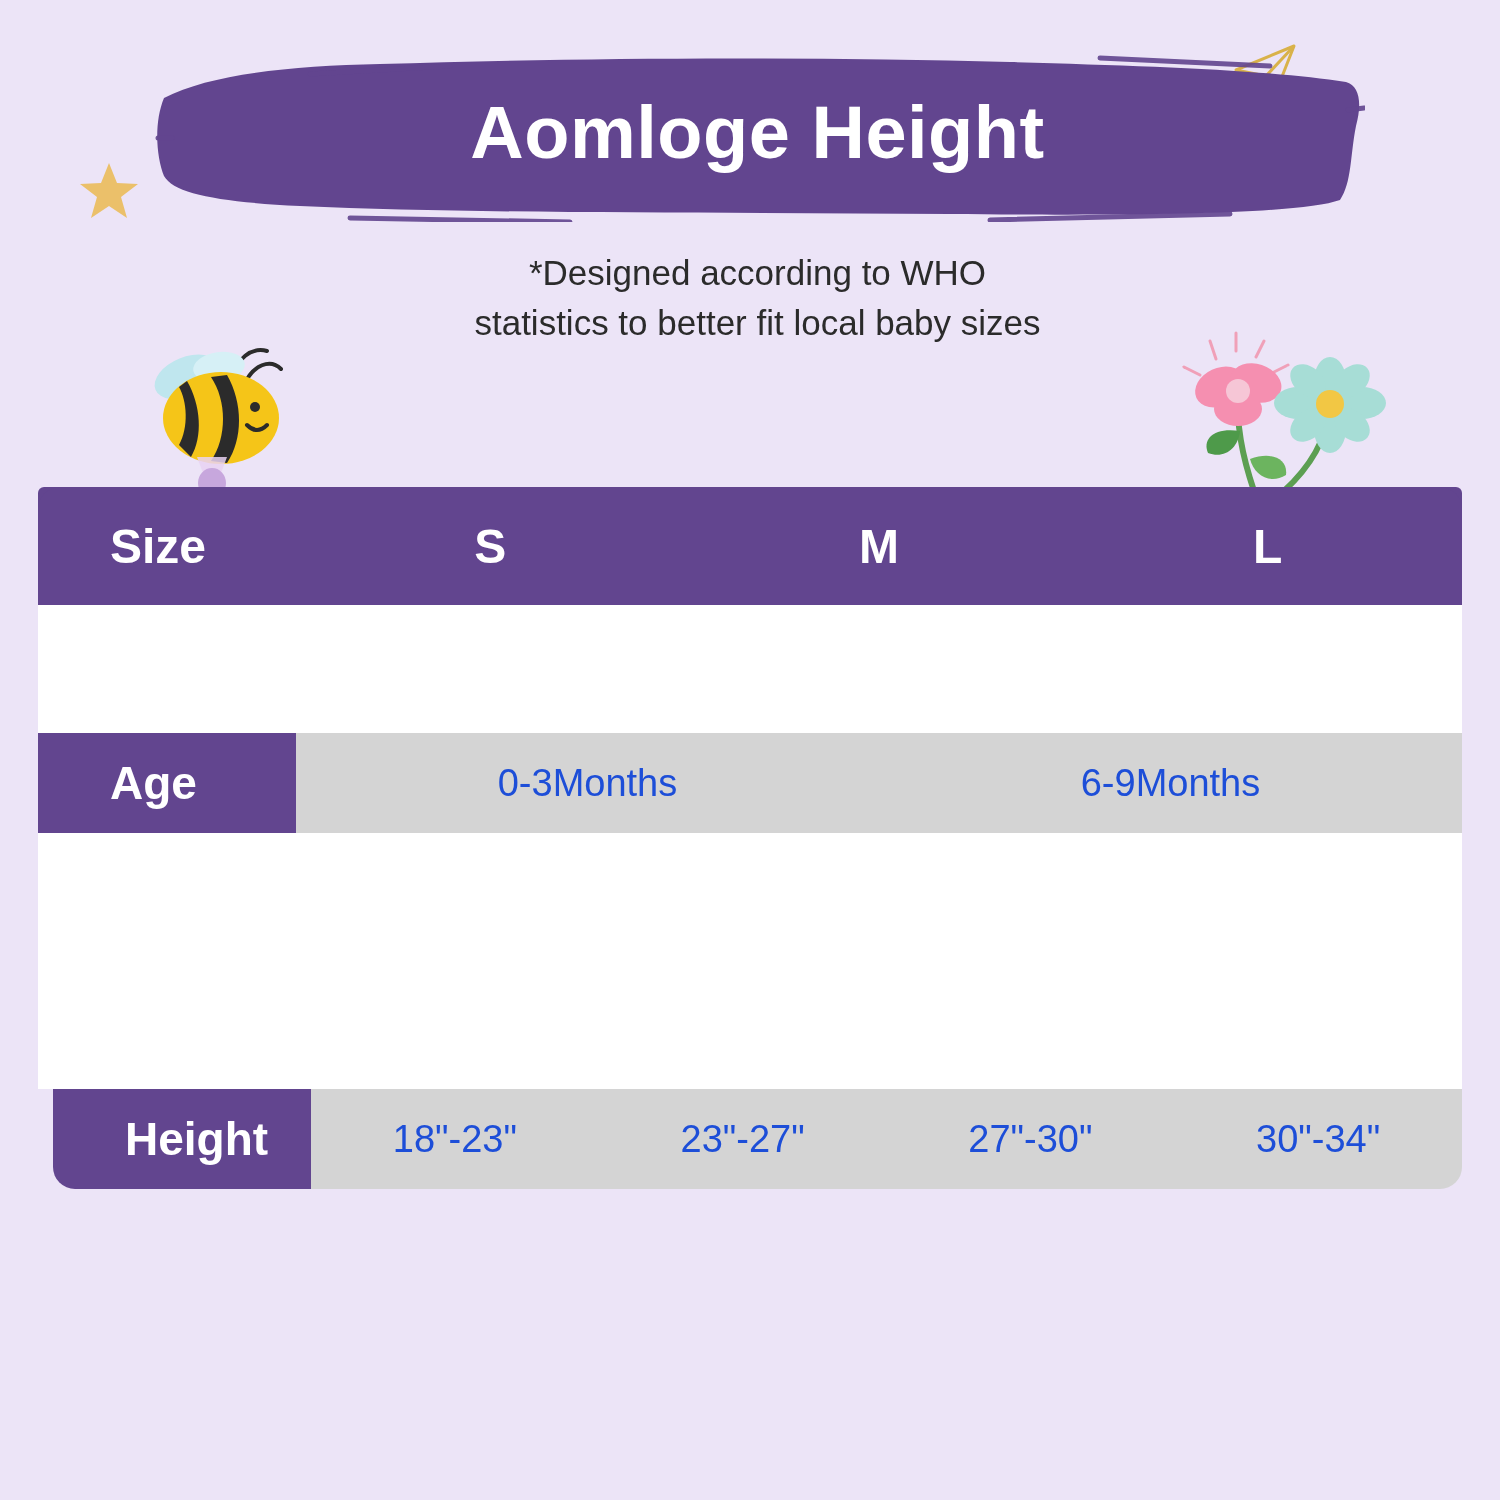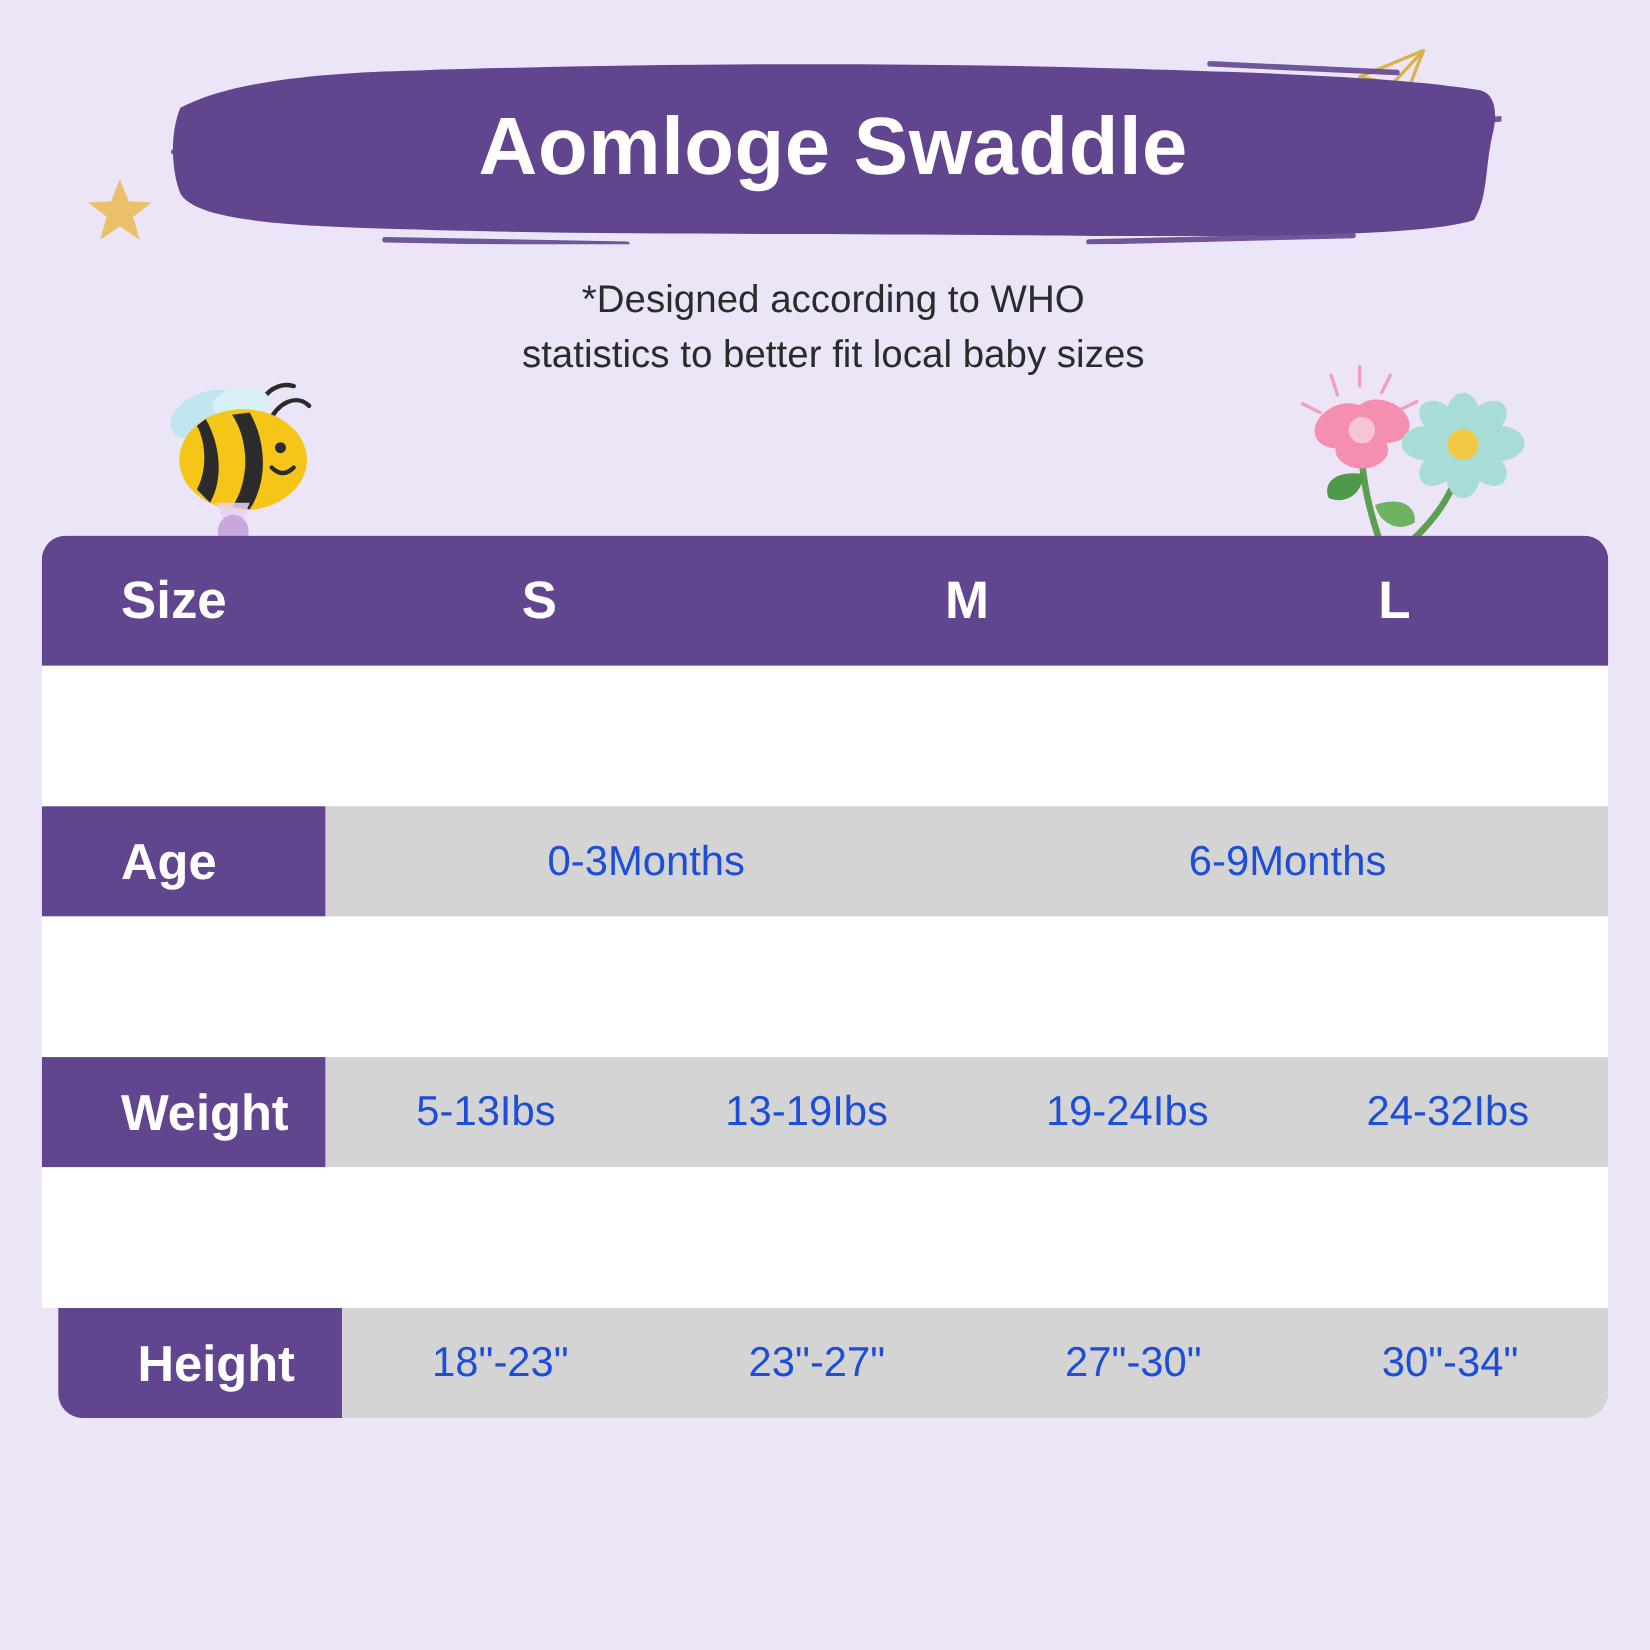--- a/index.html
+++ b/index.html
@@ -71,21 +71,21 @@
   .deco-bee { left: 135px; top: 325px; }
   .deco-flowers { left: 1180px; top: 325px; }
   .deco-plane { left: 1232px; top: 40px; }
 
   
   .table {
     position: absolute;
     left: 38px;
     top: 487px;
     width: 1424px;
-    border-radius: 22px;
+    border-radius: 6px;
     overflow: hidden;
   }
   .row {
     display: flex;
     width: 100%;
   }
   .row.header {
     background: #62458f;
     height: 118px;
   }
@@ -222,21 +222,21 @@
              C70,150 24,142 14,124 C6,104 4,70 14,46 Z" fill="#62458f"></path>
     <g stroke="#62458f" stroke-width="5" stroke-linecap="round" opacity="0.9">
       <path d="M160,22 L300,14"></path>
       <path d="M950,6 L1120,14"></path>
       <path d="M200,166 L420,170"></path>
       <path d="M840,168 L1080,162"></path>
       <path d="M1198,58 L1214,56"></path>
       <path d="M8,86 L22,86"></path>
     </g>
   </svg>
-  <div class="banner-title">Aomloge Swaddle</div>
+  <div class="banner-title">Aomloge Height</div>
 </div>
 
 <div class="subtitle">
   <div>*Designed according to WHO</div>
   <div>statistics to better fit local baby sizes</div>
 </div>
 
 <div class="table">
 
   <div class="row header">
@@ -253,29 +253,20 @@
   <div class="row data">
     <div class="cell-label">Age</div>
     <div class="cells">
       <div class="cell">0-3Months</div>
       <div class="cell">6-9Months</div>
     </div>
   </div>
 
   <div class="row spacer"></div>
 
-  <div class="row data">
-    <div class="cell-label">Weight</div>
-    <div class="cells">
-      <div class="cell">5-13Ibs</div>
-      <div class="cell">13-19Ibs</div>
-      <div class="cell">19-24Ibs</div>
-      <div class="cell">24-32Ibs</div>
-    </div>
-  </div>
 
   <div class="row spacer"></div>
 
   <div class="row data last">
     <div class="cell-label">Height</div>
     <div class="cells">
       <div class="cell">18"-23"</div>
       <div class="cell">23"-27"</div>
       <div class="cell">27"-30"</div>
       <div class="cell">30"-34"</div>

